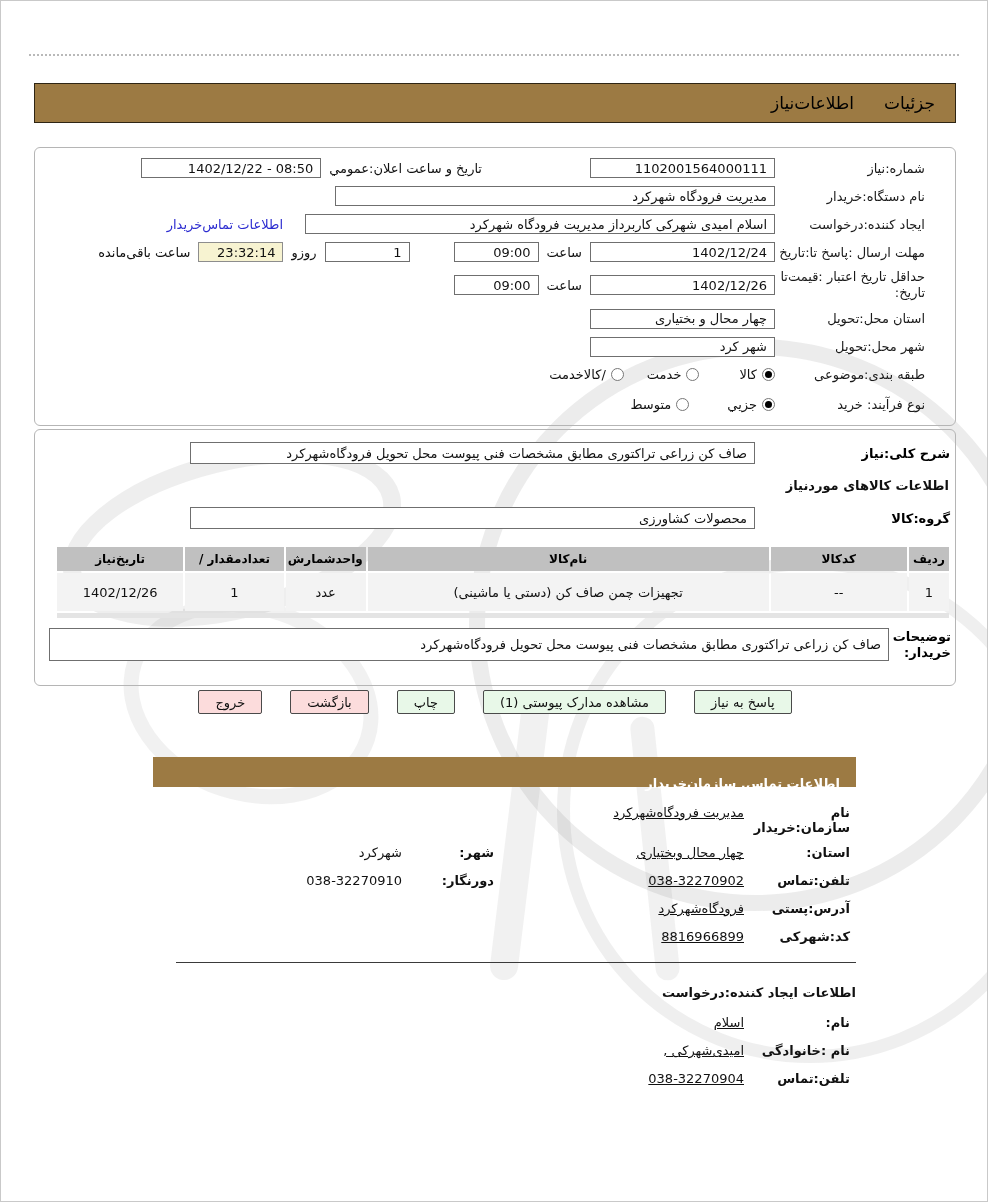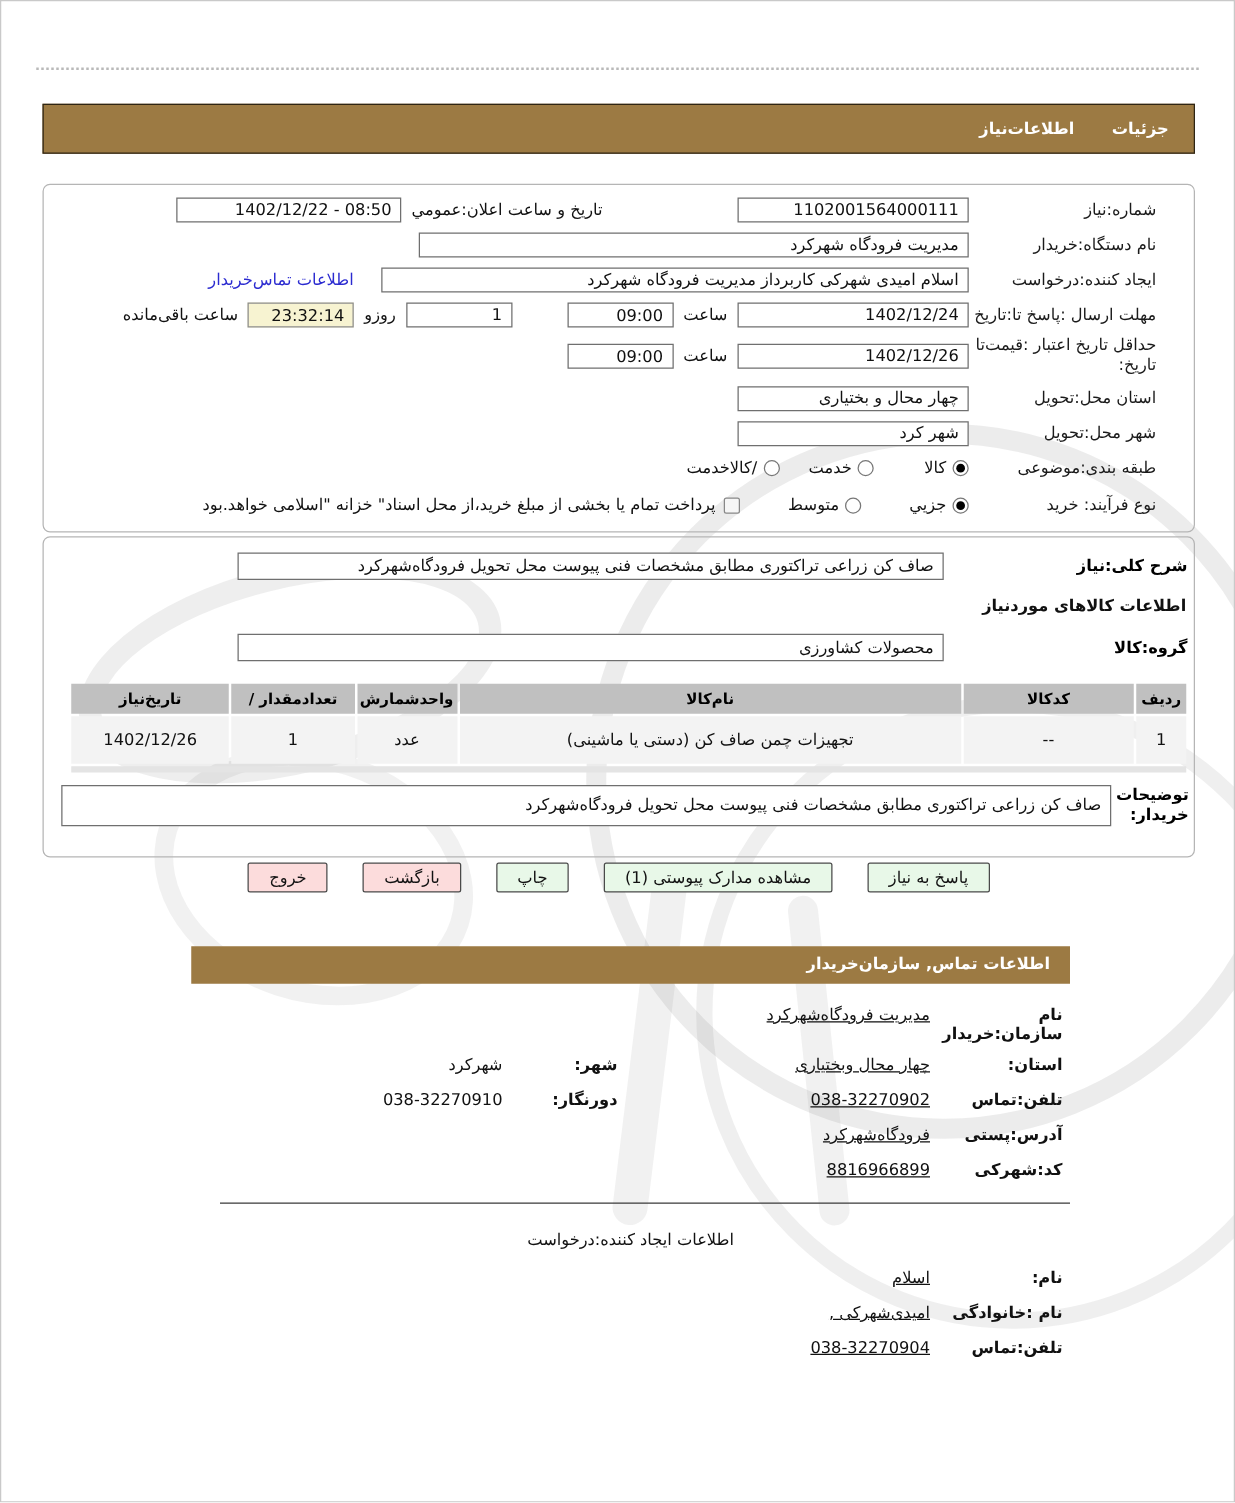--- a/index.html
+++ b/index.html
@@ -11,21 +11,21 @@
   .wm-ring2{left:556px;top:556px;width:480px;height:480px;border:13px solid rgba(110,110,110,.11);border-radius:50%;}
   .wm-cal1{left:58px;top:452px;width:310px;height:130px;border:18px solid rgba(115,115,115,.12);border-radius:50%;transform:rotate(-14deg);}
   .wm-cal2{left:120px;top:600px;width:230px;height:170px;border:15px solid rgba(115,115,115,.10);border-radius:50%;transform:rotate(18deg);}
   .wm-st1{left:505px;top:690px;width:28px;height:290px;background:rgba(115,115,115,.10);border-radius:14px;transform:rotate(7deg);}
   .wm-st2{left:642px;top:715px;width:24px;height:265px;background:rgba(115,115,115,.10);border-radius:12px;transform:rotate(-6deg);}
   .wm-tri{left:236px;top:442px;width:0;height:0;border-left:12px solid transparent;border-right:12px solid transparent;border-bottom:19px solid rgba(205,75,40,.55);}
   
   .dotline{position:absolute;left:28px;right:28px;top:53px;border-top:2px dotted #b9b9b9;z-index:1;}
   .menubar{position:absolute;left:33px;top:82px;width:922px;height:40px;background:#9c7a43;border:1px solid #2e2514;
            box-sizing:border-box;display:flex;direction:rtl;align-items:center;gap:30px;padding:0 20px;z-index:2;}
-  .menubar .mitem{color:#ffffff;font-size:13px;cursor:default;font-weight:bold;}
+  .menubar .mitem{color:#000000;font-size:17px;cursor:default;}
   
   .box{position:absolute;left:33px;width:922px;border:1px solid #b5b5b5;border-radius:6px;box-sizing:border-box;z-index:1;}
   .box1{top:146px;height:279px;padding-top:9px;}
   .box2{top:428px;height:257px;padding-top:12px;}
   .frow{display:flex;direction:rtl;align-items:center;padding:0 30px;margin-bottom:6px;min-height:22px;}
   .flabel{width:150px;flex:none;color:#1a1a1a;}
   .flabel.two{line-height:1.25;}
   .lbl-s{margin:0 8px;white-space:nowrap;}
   .sp{flex:none;}
   .tb{height:20px;border:1px solid #6f6f6f;background:#fff;box-sizing:border-box;display:flex;align-items:center;
@@ -55,30 +55,30 @@
   .gtable td{background:#f3f3f3;font-size:13px;text-align:center;padding:1px 3px;height:36px;}
   .gtable tr.strip td{height:5px;background:#e4e4e4;padding:0;}
   
   .btnrow{position:absolute;left:33px;top:689px;width:922px;display:flex;direction:rtl;justify-content:center;gap:28px;z-index:1;}
   .btn{height:24px;padding:0 16px;border:1px solid #4a4a4a;border-radius:2px;display:flex;align-items:center;
        font-size:13px;cursor:pointer;white-space:nowrap;box-sizing:border-box;}
   .btn.green{background:#e8f8e8;}
   .btn.pink{background:#fcdcdc;}
   
   .cheader{position:absolute;left:152px;top:756px;width:703px;height:30px;background:#9c7a43;color:#fff;font-weight:bold;
-           direction:rtl;line-height:30px;padding:0 16px;box-sizing:border-box;z-index:1;font-size:13px;}
+           direction:rtl;line-height:30px;padding:12px 16px;box-sizing:border-box;z-index:1;font-size:13px;}
   .cblock{position:absolute;left:152px;width:703px;direction:rtl;z-index:1;}
   .contact{top:804px;}
   .crow{display:flex;direction:rtl;margin-bottom:10px;min-height:18px;align-items:baseline;}
   .cl1{width:112px;flex:none;font-weight:bold;padding-right:6px;box-sizing:border-box;}
   .cv1{width:250px;flex:none;text-decoration:underline;}
   .cl2{width:92px;flex:none;font-weight:bold;}
   .cv2{flex:1;}
   .sepline{position:absolute;left:175px;width:680px;top:961px;border-top:1px solid #3a3a3a;z-index:1;}
-  .creator-heading{position:absolute;left:152px;top:984px;width:703px;direction:rtl;text-align:center;font-weight:normal;z-index:1;}
+  .creator-heading{position:absolute;left:152px;top:984px;width:703px;direction:rtl;text-align:right;font-weight:bold;z-index:1;}
   .creator{top:1014px;}
 </style>
 </head>
 <body>
 
 <div id="page">
 
   <div>
     <div class="wm wm-ring1"></div>
     <div class="wm wm-ring2"></div>
@@ -167,24 +167,20 @@
 
     <div class="frow" style="margin-top:8px">
       <div class="flabel">نوع فرآیند: خرید</div>
       <div class="opt tight">
         <span class="radio sel"></span>
         <span>جزیي</span>
       </div>
       <div class="opt tight">
         <span class="radio"></span>
         <span>متوسط</span>
-      </div>
-      <div class="opt" style="margin-left:0">
-        <span class="chk"></span>
-        <span>پرداخت تمام یا بخشی از مبلغ خرید،از محل اسناد" خزانه "اسلامی خواهد.بود</span>
       </div>
     </div>
   </div>
 
   <div class="box box2">
 
     <div class="frow2">
       <div class="blabel">شرح کلی:نیاز</div>
       <div class="gap100"></div>
       <div class="tb w565" style="height:22px">صاف کن زراعی تراکتوری مطابق مشخصات فنی پیوست محل تحویل فرودگاه‌شهرکرد</div>

